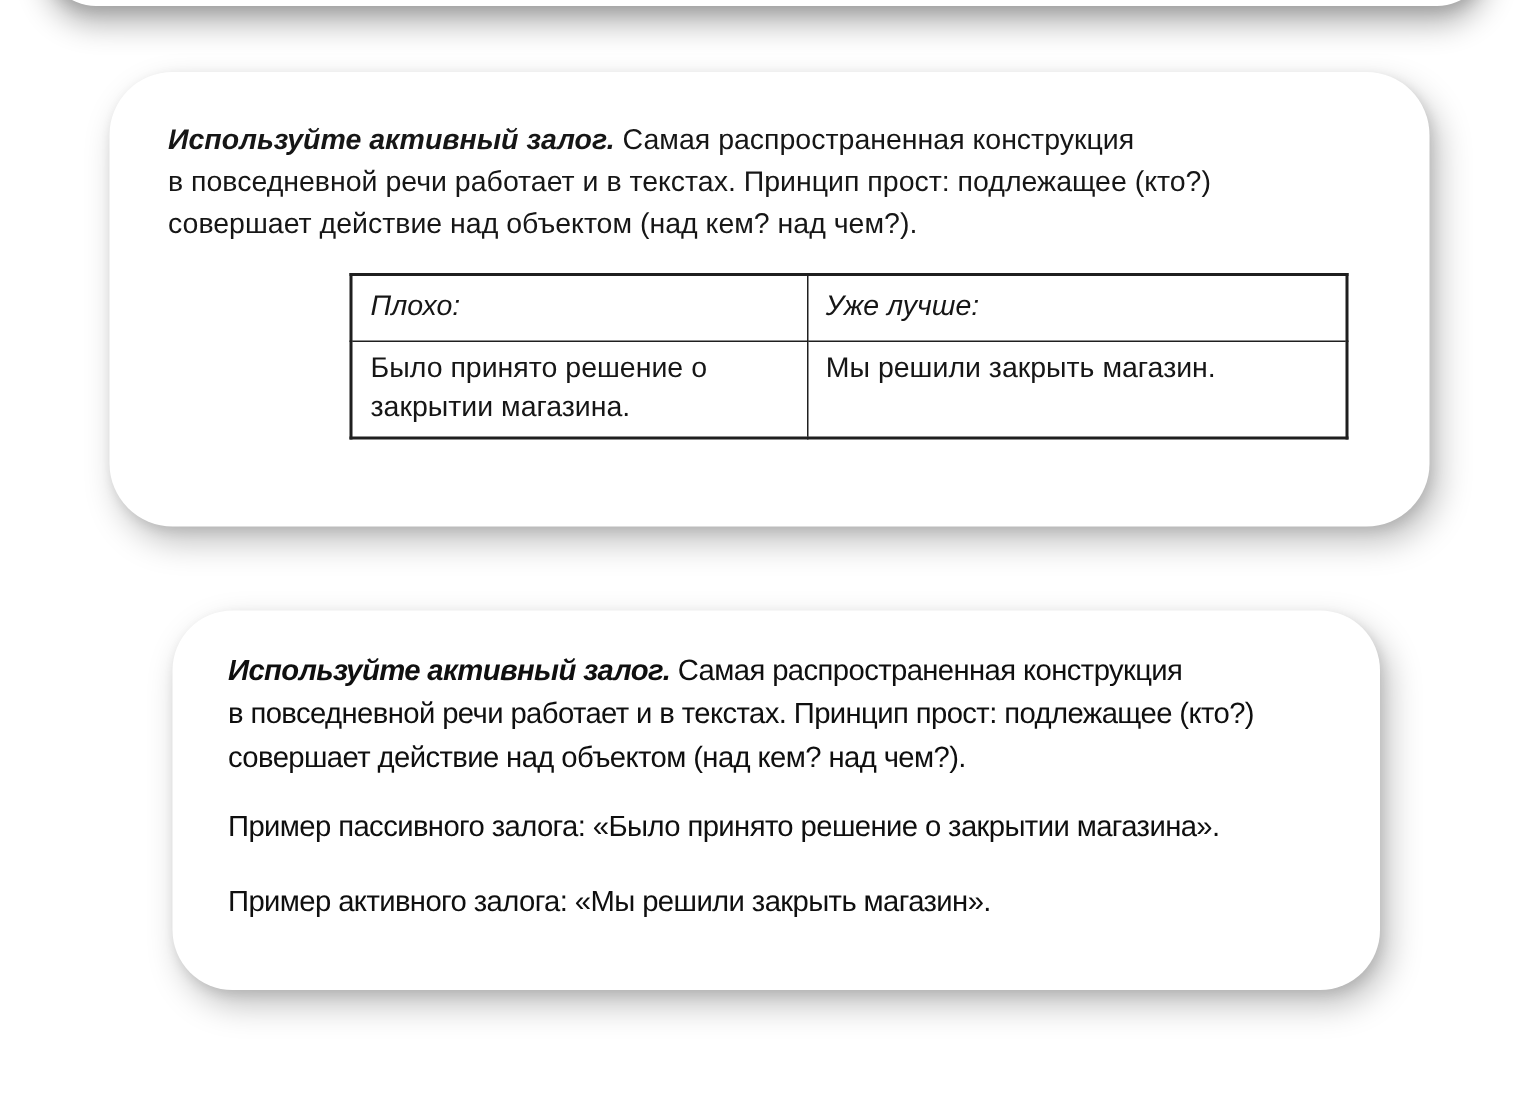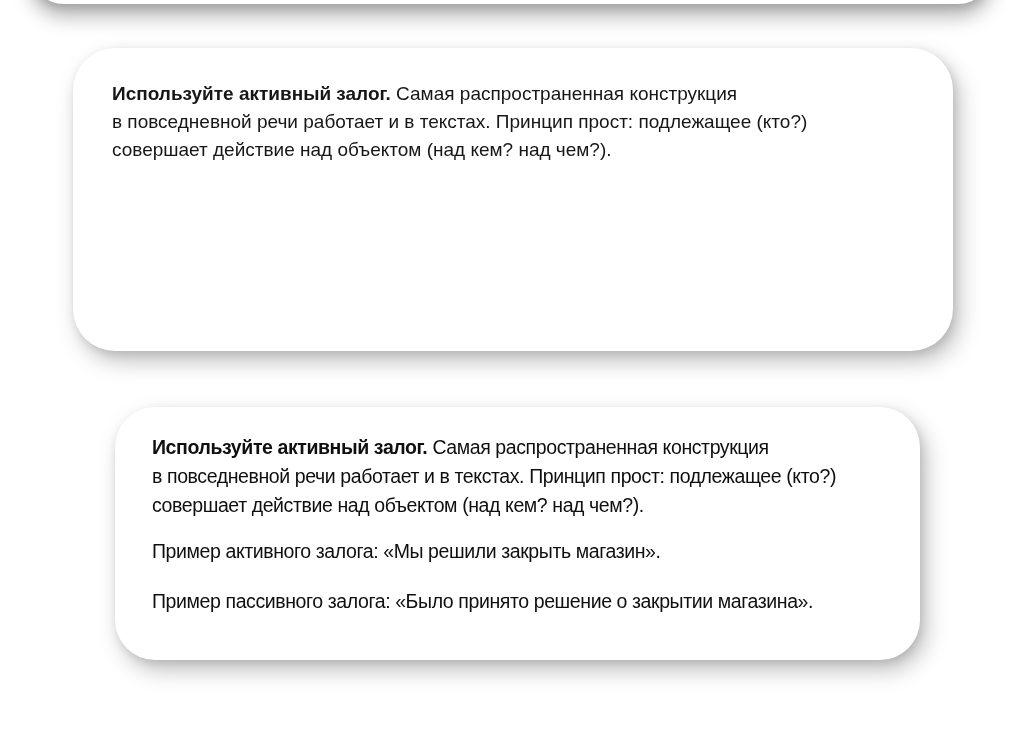--- a/index.html
+++ b/index.html
@@ -44,21 +44,21 @@
   .card-bottom{
     left:115px;top:407px;width:805px;height:253px;
     border-radius:40px;
     padding:26px 40px 0 37px;
   }
   .para{
     font-size:19px;
     line-height:28px;
     white-space:pre-line;
   }
-  .para b{font-weight:bold;}
+  .para b{font-weight:bold;font-style:italic;}
   .condensed{
     font-size:19.5px;
     line-height:29px;
     letter-spacing:-0.4px;
     color:#0f0f0f;
   }
   .cmp-table{
     border-collapse:collapse;
     table-layout:fixed;
     width:664px;
@@ -105,25 +105,44 @@
 
 <div class="stage">
 
   <div class="phantom-card"></div>
 
   <section class="card card-top">
     <p class="para"><b>Используйте активный залог.</b><span> Самая распространенная конструкция
 в повседневной речи работает и в текстах. Принцип прост: подлежащее (кто?)
 совершает действие над объектом (над кем? над чем?).</span></p>
 
+    <table class="cmp-table">
+      <colgroup>
+          <col class="c1">
+          <col class="c2">
+        </colgroup>
+      <thead>
+        <tr>
+          <th>Плохо:</th>
+          <th>Уже лучше:</th>
+        </tr>
+      </thead>
+      <tbody>
+        <tr>
+          <td>Было принято решение о
+закрытии магазина.</td>
+          <td>Мы решили закрыть магазин.</td>
+        </tr>
+      </tbody>
+    </table>
 
   </section>
 
   <section class="card card-bottom">
     <p class="para condensed"><b>Используйте активный залог.</b><span> Самая распространенная конструкция
 в повседневной речи работает и в текстах. Принцип прост: подлежащее (кто?)
 совершает действие над объектом (над кем? над чем?).</span></p>
 
+    <p class="example">Пример пассивного залога: «Было принято решение о закрытии магазина».</p>
     <p class="example">Пример активного залога: «Мы решили закрыть магазин».</p>
-    <p class="example">Пример пассивного залога: «Было принято решение о закрытии магазина».</p>
   </section>
 
 </div>
 
 </body></html>

